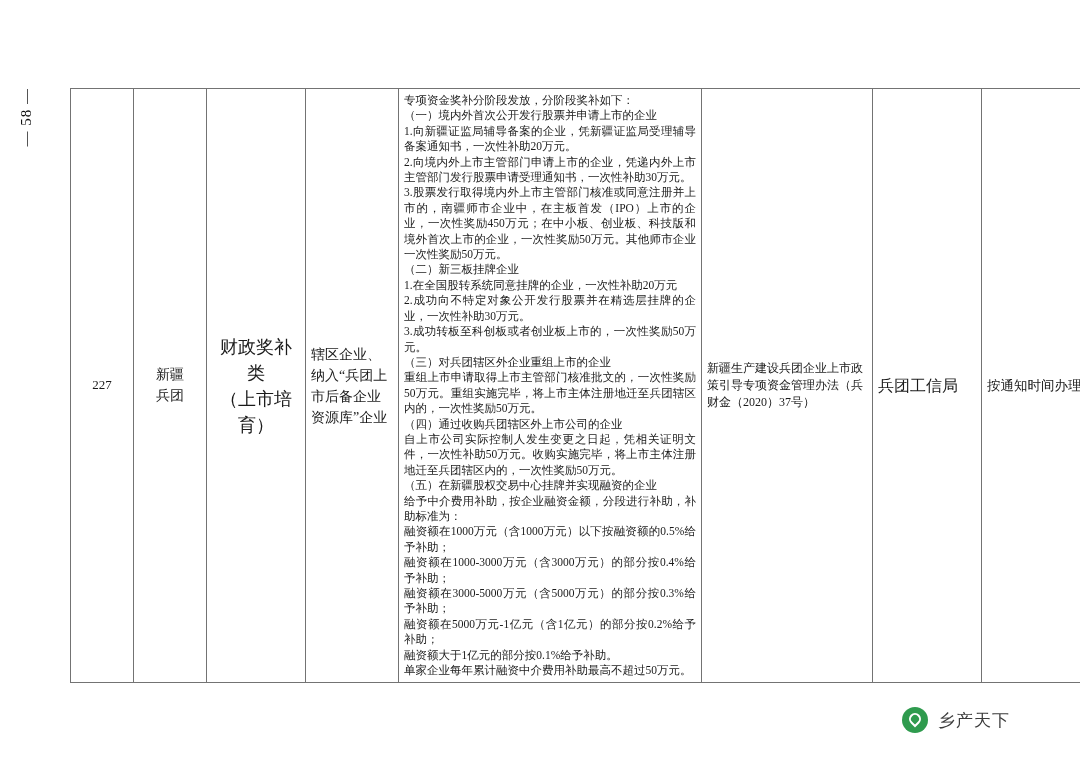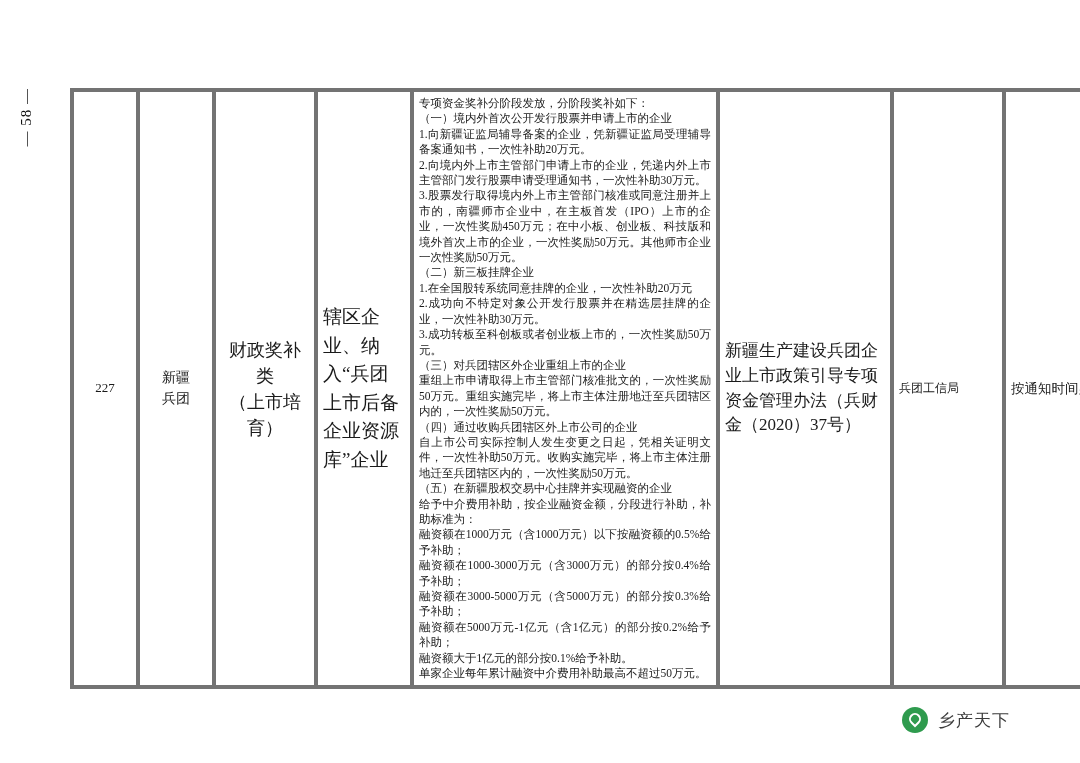--- a/index.html
+++ b/index.html
@@ -35,33 +35,33 @@
   
   .doc-table {
     position: absolute;
     left: 70px;
     top: 88px;
     width: 940px;
     border-collapse: collapse;
     table-layout: fixed;
   }
   .doc-table td {
-    border: 4px solid #737373;
+    border: 1px solid #737373;
     vertical-align: top;
     padding: 4px 5px;
     line-height: 1.28;
   }
 
   td.col-no      { width: 52px;  text-align: center; vertical-align: middle; font-size: 13px; }
   td.col-region  { width: 62px;  text-align: center; vertical-align: middle; font-size: 14px; }
   td.col-type    { width: 88px;  text-align: center; vertical-align: middle; font-size: 18px; }
-  td.col-object  { width: 82px;  vertical-align: middle; font-size: 19px; margin-left: 9px; }
+  td.col-object  { width: 82px;  vertical-align: middle; font-size: 14px; margin-left: 9px; }
   td.col-content { width: 292px; font-size: 11.5px; }
-  td.col-basis   { width: 160px; vertical-align: middle; font-size: 17px; }
-  td.col-dept    { width: 98px;  vertical-align: middle; font-size: 12px; margin-left: 8px; }
+  td.col-basis   { width: 160px; vertical-align: middle; font-size: 12px; }
+  td.col-dept    { width: 98px;  vertical-align: middle; font-size: 16px; margin-left: 8px; }
   td.col-time    { width: 106px; vertical-align: middle; font-size: 13.5px; }
 
   .cell-text {
     display: block;
     white-space: pre-wrap;
     word-break: break-all;
   }
   .col-no .cell-text      { letter-spacing: 0px; }
   .col-region .cell-text  { line-height: 1.45; }
   .col-type .cell-text    { line-height: 1.45; }

